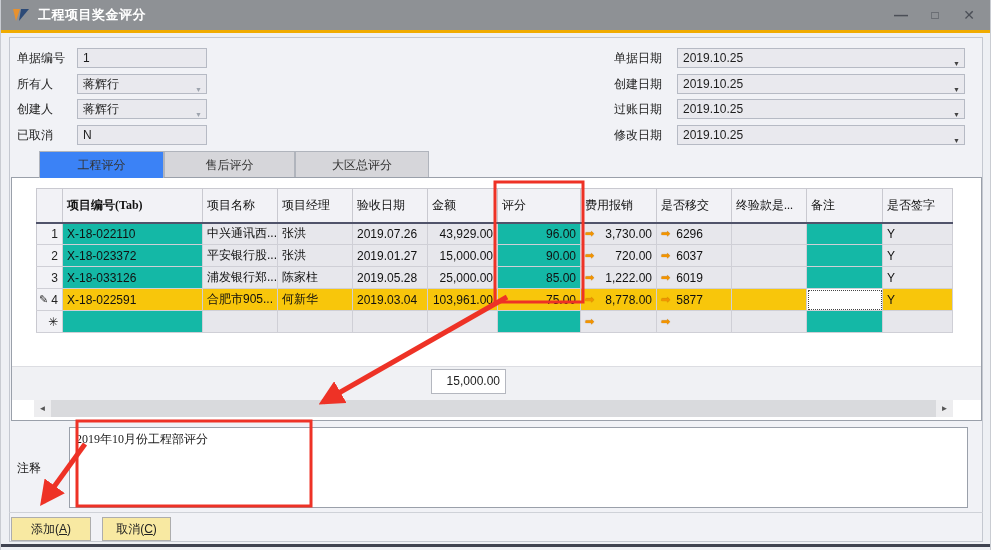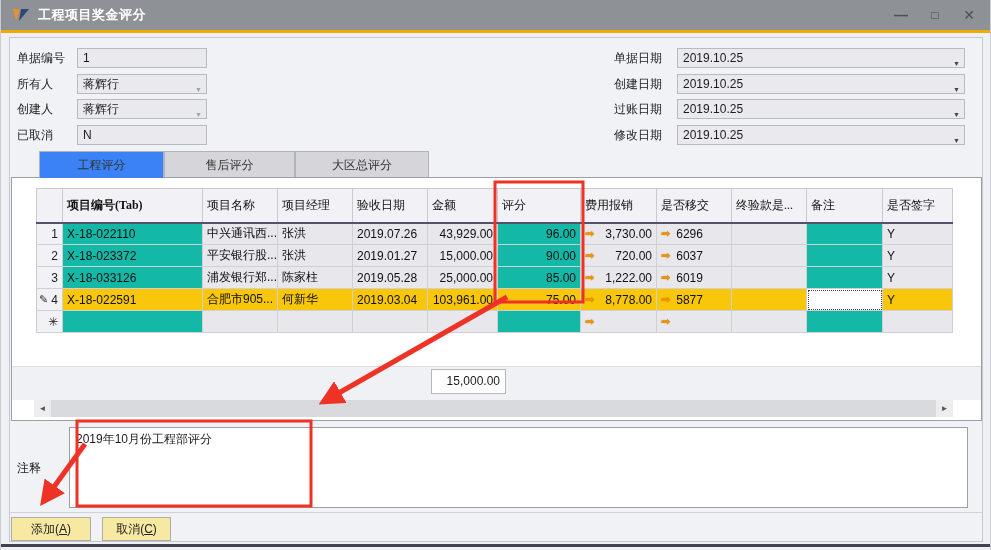--- a/index.html
+++ b/index.html
@@ -68,21 +68,21 @@
   tr.hl td.focus { background:#ffffff; outline:1px dotted #444; outline-offset:-2px; }
   .cf { display:flex; align-items:center; justify-content:space-between; height:100%; }
   .cf.left { justify-content:flex-start; gap:6px; }
   .larr { color:#f29400; font-size:11px; line-height:1; text-shadow:0 0 1px #a86000; }
   .rh-flex { display:flex; align-items:center; justify-content:flex-end; gap:3px; height:100%; }
   .pencil { font-size:11px; color:#333; }
 
   
   .comments-box { position:absolute; left:68px; top:427px; width:899px; height:81px;
                   background:#fff; border:1px solid #9aa0aa; font-size:12px; color:#1c1c1c;
-                  padding:3px 6px; resize:none; font-family:Liberation Sans, sans-serif; }
+                  padding:3px 6px; resize:none; font-family:Liberation Serif, serif; }
   .sep-line { position:absolute; left:8px; top:512px; width:974px; height:1px; background:#cfd2d8; }
 
   
   .ybtn { position:absolute; top:517px; height:24px; background:#f8e9a2; border:1px solid #adadad;
           font-size:12px; color:#222; text-align:center; line-height:22px; cursor:default; }
   .btn-add { left:10px; width:80px; }
   .btn-cancel { left:101px; width:69px; }
 
   .bottom-edge { position:absolute; left:0; top:544px; width:100%; height:3px; background:#3f4350; }
 

